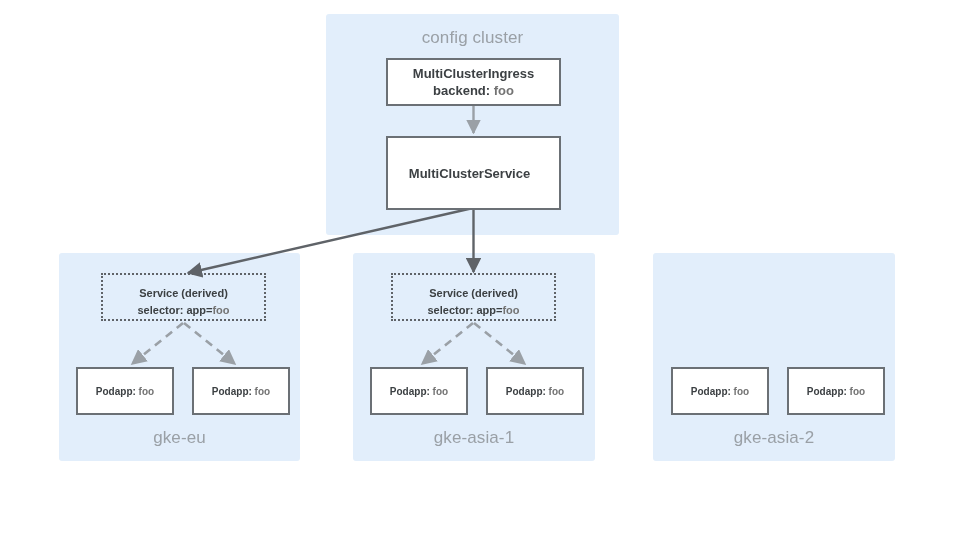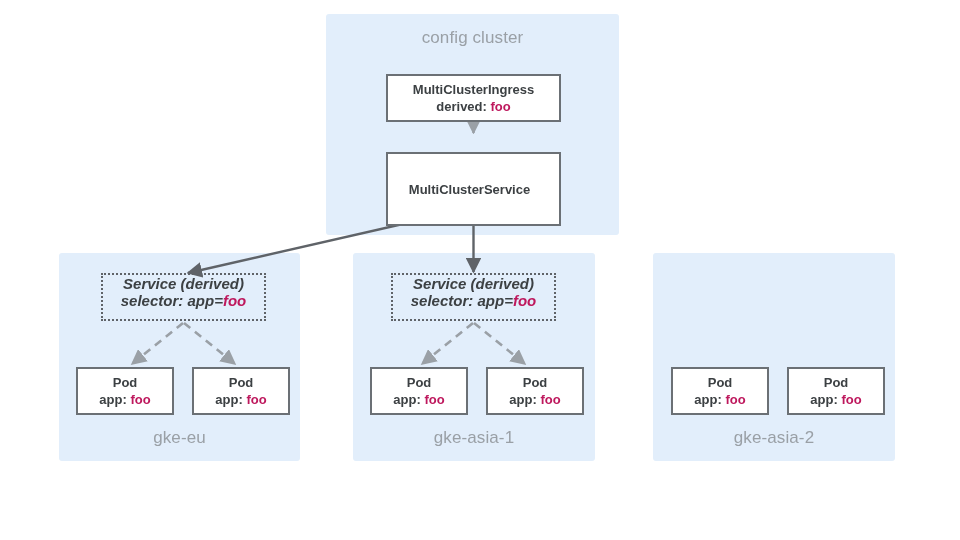--- a/index.html
+++ b/index.html
@@ -59,66 +59,64 @@
     background: #ffffff;
     border: 2px solid #6b7075;
     box-sizing: border-box;
     display: flex;
     flex-direction: column;
     justify-content: center;
     color: #3c4043;
     font-size: 13px;
     font-weight: bold;
     line-height: 17px;
-    margin-top: 16px;
   }
   .node-box .line { text-align: center; white-space: nowrap; }
   .node-box .line-left { text-align: left; white-space: nowrap; }
 
   #box-mci { left: 386px; top: 58px;  width: 175px; height: 48px; }
   #box-mcs { left: 386px; top: 136px; width: 175px; height: 74px; padding-left: 12px; }
   #box-mcs .title { text-align: center; padding-right: 20px; }
 
-  .blue { color: #be185d; }
+  .blue { color: #737373; }
 
   
   .svc-box {
     position: absolute;
     width: 165px;
     height: 48px;
     box-sizing: border-box;
     border: 2px dotted #5f6368;
     background: transparent;
     display: flex;
     flex-direction: column;
-    justify-content: flex-start;
+    justify-content: flex-end;
     align-items: center;
     color: #3c4043;
-    font-size: 15px;
+    font-size: 11px;
     font-weight: bold;
     line-height: 17px;
-    font-style: italic;
   }
   #svc-eu { left: 101px; top: 273px; }
   #svc-a1 { left: 391px; top: 273px; }
 
   
   .pod-box {
     position: absolute;
     width: 98px;
     height: 48px;
     box-sizing: border-box;
     background: #ffffff;
     border: 2px solid #6b7075;
     display: flex;
-    flex-direction: column;
+    flex-direction: row;
     justify-content: center;
     align-items: center;
     color: #3c4043;
-    font-size: 13px;
+    font-size: 10px;
     font-weight: bold;
     line-height: 17px;
   }
   #pod-eu-1 { left: 76px;  top: 367px; }
   #pod-eu-2 { left: 192px; top: 367px; }
   #pod-a1-1 { left: 370px; top: 367px; }
   #pod-a1-2 { left: 486px; top: 367px; }
   #pod-a2-1 { left: 671px; top: 367px; }
   #pod-a2-2 { left: 787px; top: 367px; }
 
@@ -170,21 +168,21 @@
     <line x1="183" y1="323" x2="132" y2="364" stroke="#9aa0a6" stroke-width="2.6" stroke-dasharray="8,6" marker-end="url(#arrow-gray)"></line>
     <line x1="184" y1="323" x2="235" y2="364" stroke="#9aa0a6" stroke-width="2.6" stroke-dasharray="8,6" marker-end="url(#arrow-gray)"></line>
 
     <line x1="473" y1="323" x2="422" y2="364" stroke="#9aa0a6" stroke-width="2.6" stroke-dasharray="8,6" marker-end="url(#arrow-gray)"></line>
     <line x1="474" y1="323" x2="525" y2="364" stroke="#9aa0a6" stroke-width="2.6" stroke-dasharray="8,6" marker-end="url(#arrow-gray)"></line>
   </svg>
 
   <div class="node-box" id="box-mci">
     <div class="line">MultiClusterIngress</div>
     <div class="line">
-      <span>derived: </span><span class="blue">foo</span>
+      <span>backend: </span><span class="blue">foo</span>
     </div>
   </div>
 
   <div class="node-box" id="box-mcs">
     <div class="line title">MultiClusterService</div>
   </div>
 
   <div class="svc-box" id="svc-eu">
     <div>Service (derived)</div>
     <div>

